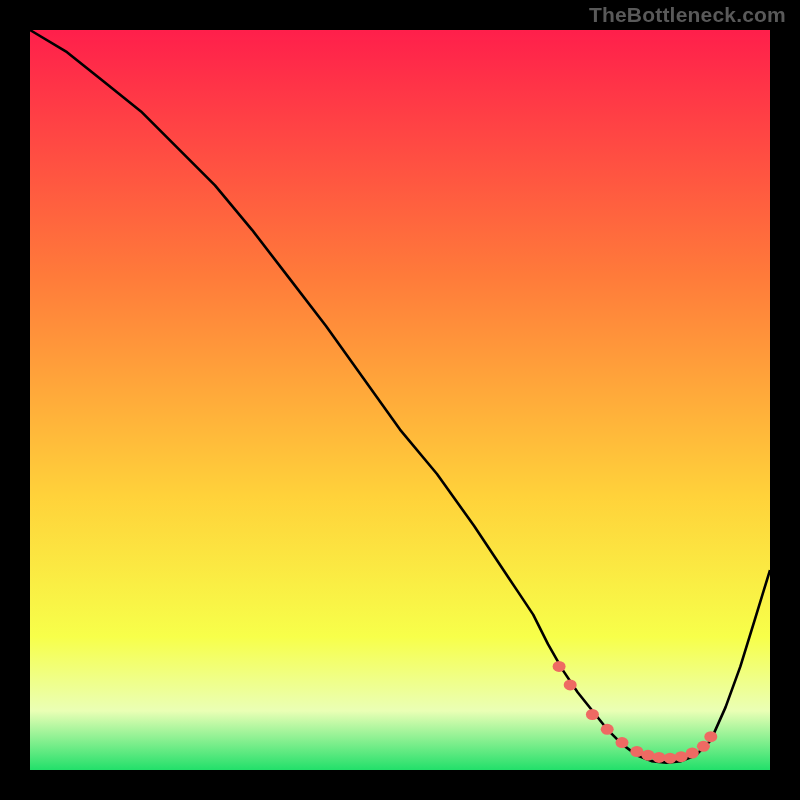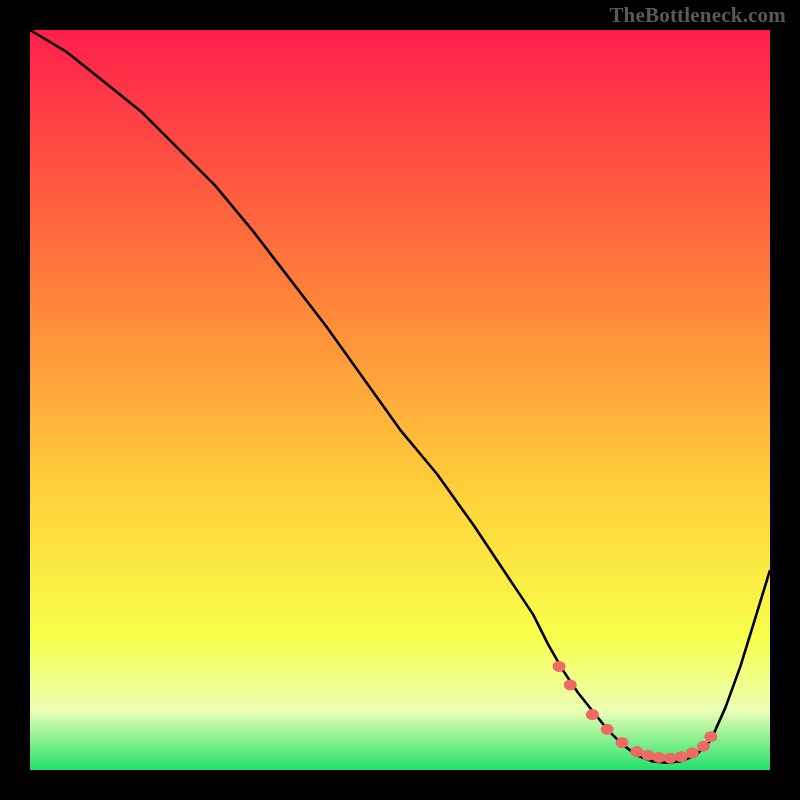--- a/index.html
+++ b/index.html
@@ -8,21 +8,20 @@
     width: 800px;
     height: 800px;
     background: #000;
     font-family: Arial, Helvetica, sans-serif;
     overflow: hidden;
   }
   .stage {
     position: relative;
     width: 800px;
     height: 788px;
-    font-family: Liberation Serif, serif;
   }
   .watermark {
     position: absolute;
     top: 3px;
     right: 14px;
     color: #595959;
     font-size: 21px;
     font-weight: 600;
     letter-spacing: .2px;
     user-select: none;

